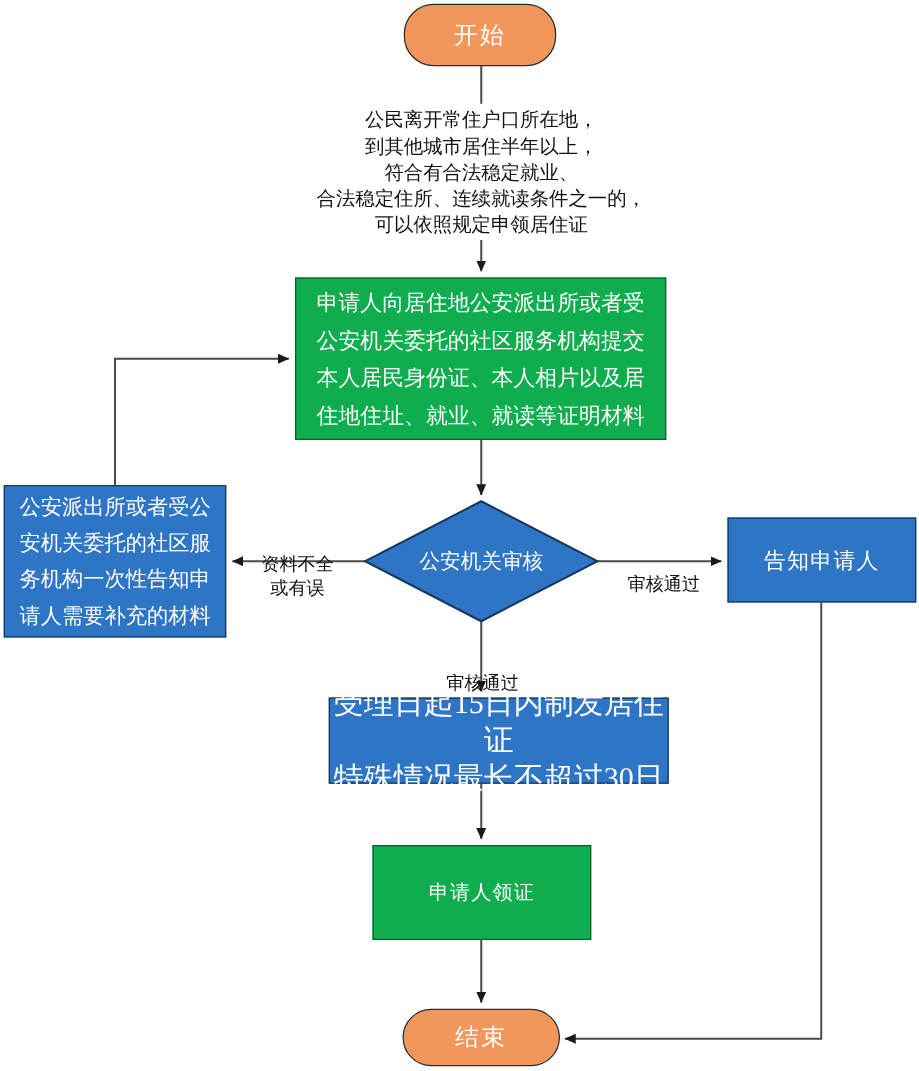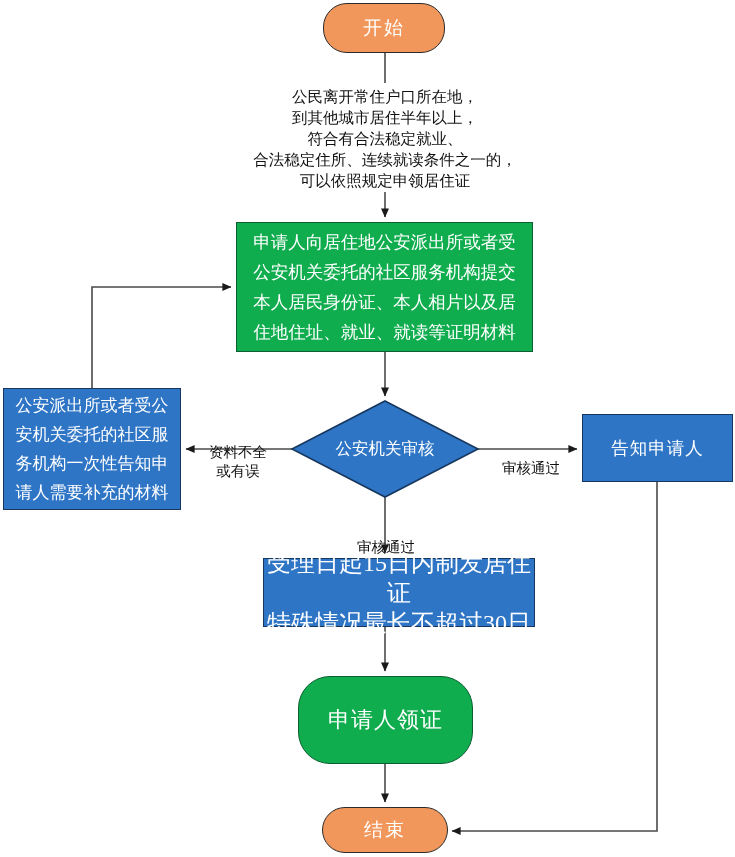--- a/index.html
+++ b/index.html
@@ -34,21 +34,21 @@
   #node-intro{
     left:195px;top:84px;width:380px;height:108px;color:var(--label-text);
     font-size:15.5px;line-height:21px;
   }
   #node-submit{left:236px;top:222px;width:297px;height:130px;font-size:17.5px;line-height:30px;}
   #node-review-label{left:310px;top:436px;width:150px;height:26px;position:absolute;
     display:flex;align-items:center;justify-content:center;color:var(--node-text);font-size:16.5px;}
   #node-supplement{left:3px;top:388px;width:178px;height:122px;font-size:17px;line-height:29px;}
   #node-notify{left:582px;top:414px;width:151px;height:68px;font-size:17.5px;letter-spacing:1px;}
   #node-issue{left:263px;top:558px;width:272px;height:69px;font-size:24px;line-height:30px;}
-  #node-receive{left:298px;top:676px;width:175px;height:88px;font-size:22px;letter-spacing:1px;border-radius:32px;}
+  #node-receive{left:298px;top:676px;width:175px;height:76px;font-size:16px;letter-spacing:1px;}
   #node-end{left:322px;top:807px;width:126px;height:46px;}
   .edge-label{
     position:absolute;color:var(--label-text);font-size:14.5px;line-height:19px;
     text-align:center;white-space:pre-line;margin-top:20px;
   }
   #label-incomplete{left:193px;top:423px;width:90px;}
   #label-rejected{left:482px;top:439px;width:98px;}
   #label-approved{left:343px;top:518px;width:86px;}
 </style>
 </head>

